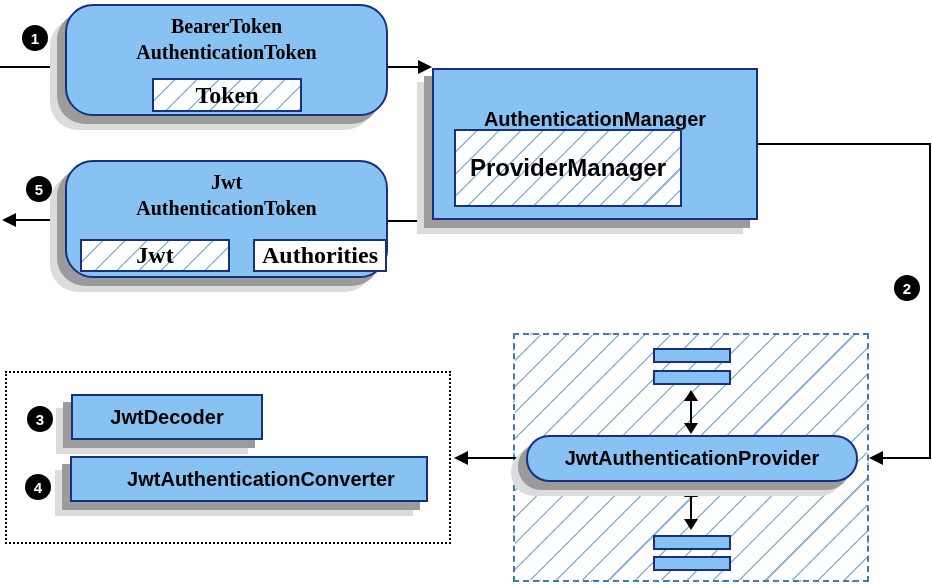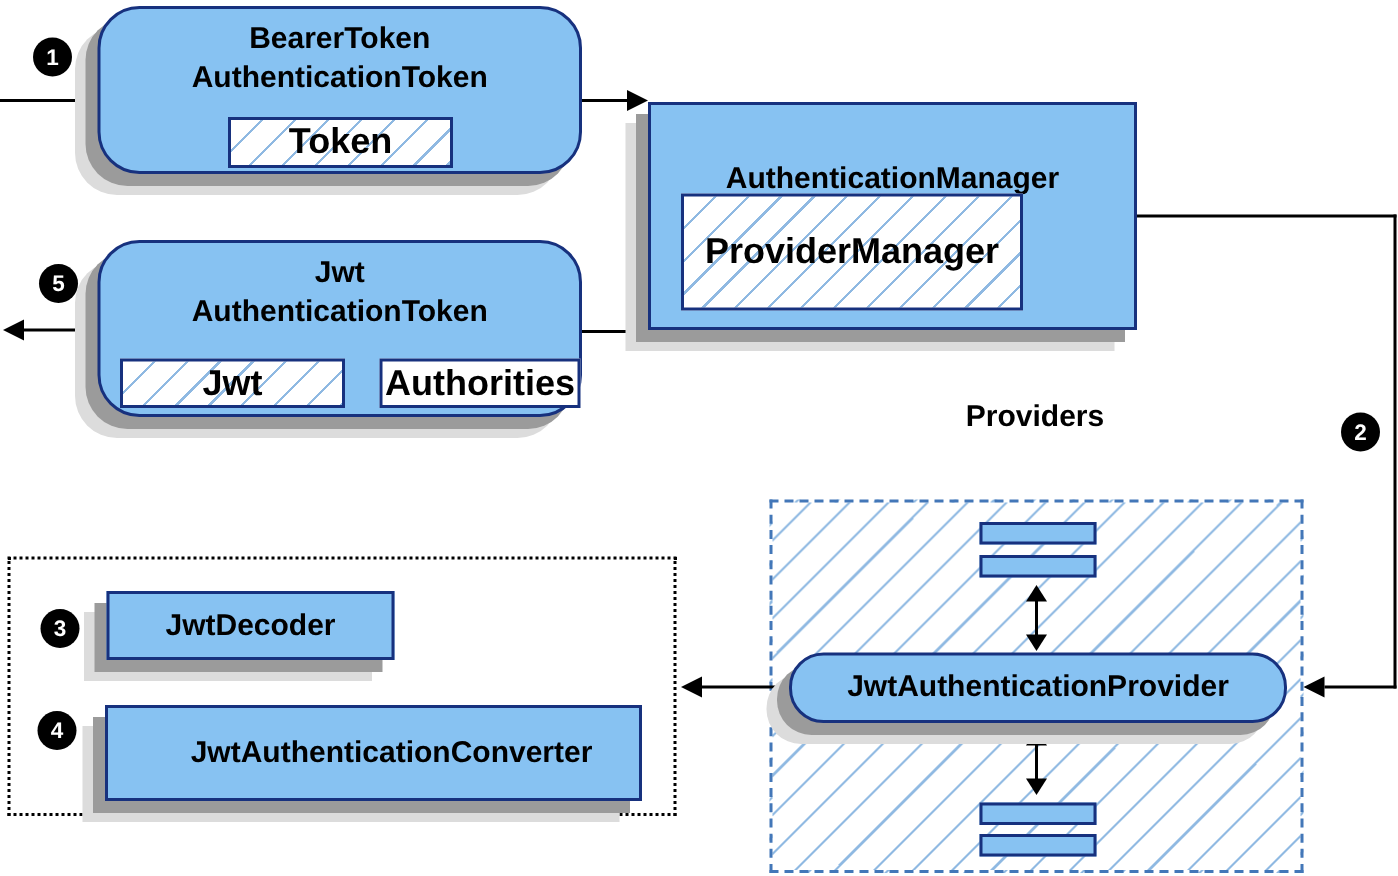--- a/index.html
+++ b/index.html
@@ -11,21 +11,21 @@
   #diagram *{box-sizing:border-box;}
 
   
   .node{
     position:absolute;
     background:var(--node-fill,#87C2F2);
     border:2px solid var(--node-border,#17317E);
     box-shadow:-8px 8px 0 0 var(--shadow-dark,#9B9B9B),
                -15px 14px 0 0 var(--shadow-light,#DCDCDC);
   }
-  .rounded{border-radius:28px;}
+  .rounded{border-radius:28px;font-family:Liberation Serif, serif;}
   .node-title{width:100%;text-align:center;font-size:20px;line-height:26px;}
   .pad-top{padding-top:7px;}
   .center-flex{display:flex;align-items:center;justify-content:center;font-size:20px;}
 
   .chip{
     position:absolute;background:#fff;border:2px solid var(--node-border,#17317E);
     display:flex;align-items:center;justify-content:center;font-size:24px;
   }
   .hatch-small{
     background-color:#fff;
@@ -89,32 +89,31 @@
   #bearer-node{left:65px;top:4px;width:323px;height:112px;}
   #bearer-chip{left:85px;top:72px;width:150px;height:34px;}
   #manager-node{left:432px;top:68px;width:326px;height:152px;}
   #manager-title{margin-top:36px;}
   #manager-chip{left:20px;top:59px;width:228px;height:78px;}
   #jwt-node{left:65px;top:160px;width:323px;height:118px;}
   #jwt-chip{left:13px;top:77px;width:150px;height:33px;}
   #authorities-chip{left:186px;top:77px;width:134px;height:33px;}
   #provider-node{left:526px;top:435px;width:332px;height:47px;border-radius:23px;}
   #decoder-node{left:71px;top:394px;width:192px;height:46px;}
-  #converter-node{left:70px;top:470px;width:358px;height:64px;padding-left:24px;}
+  #converter-node{left:70px;top:456px;width:358px;height:46px;padding-left:24px;}
 </style>
 </head>
 <body>
 
 <div id="diagram">
 
   <div class="group-dashed hatch-big"></div>
   <div class="group-dotted"></div>
 
   <div class="group-label">
-    <div>Providers</div>
   </div>
 
   <div class="line" style="left:0;top:66px;width:65px;height:2px;"></div>
 
   <div class="line" style="left:388px;top:66px;width:32px;height:2px;"></div>
   <div class="ahead right" style="left:418px;top:60px;"></div>
 
   <div class="line" style="left:388px;top:220px;width:44px;height:2px;"></div>
 
   <div class="line" style="left:14px;top:219px;width:51px;height:2px;"></div>

